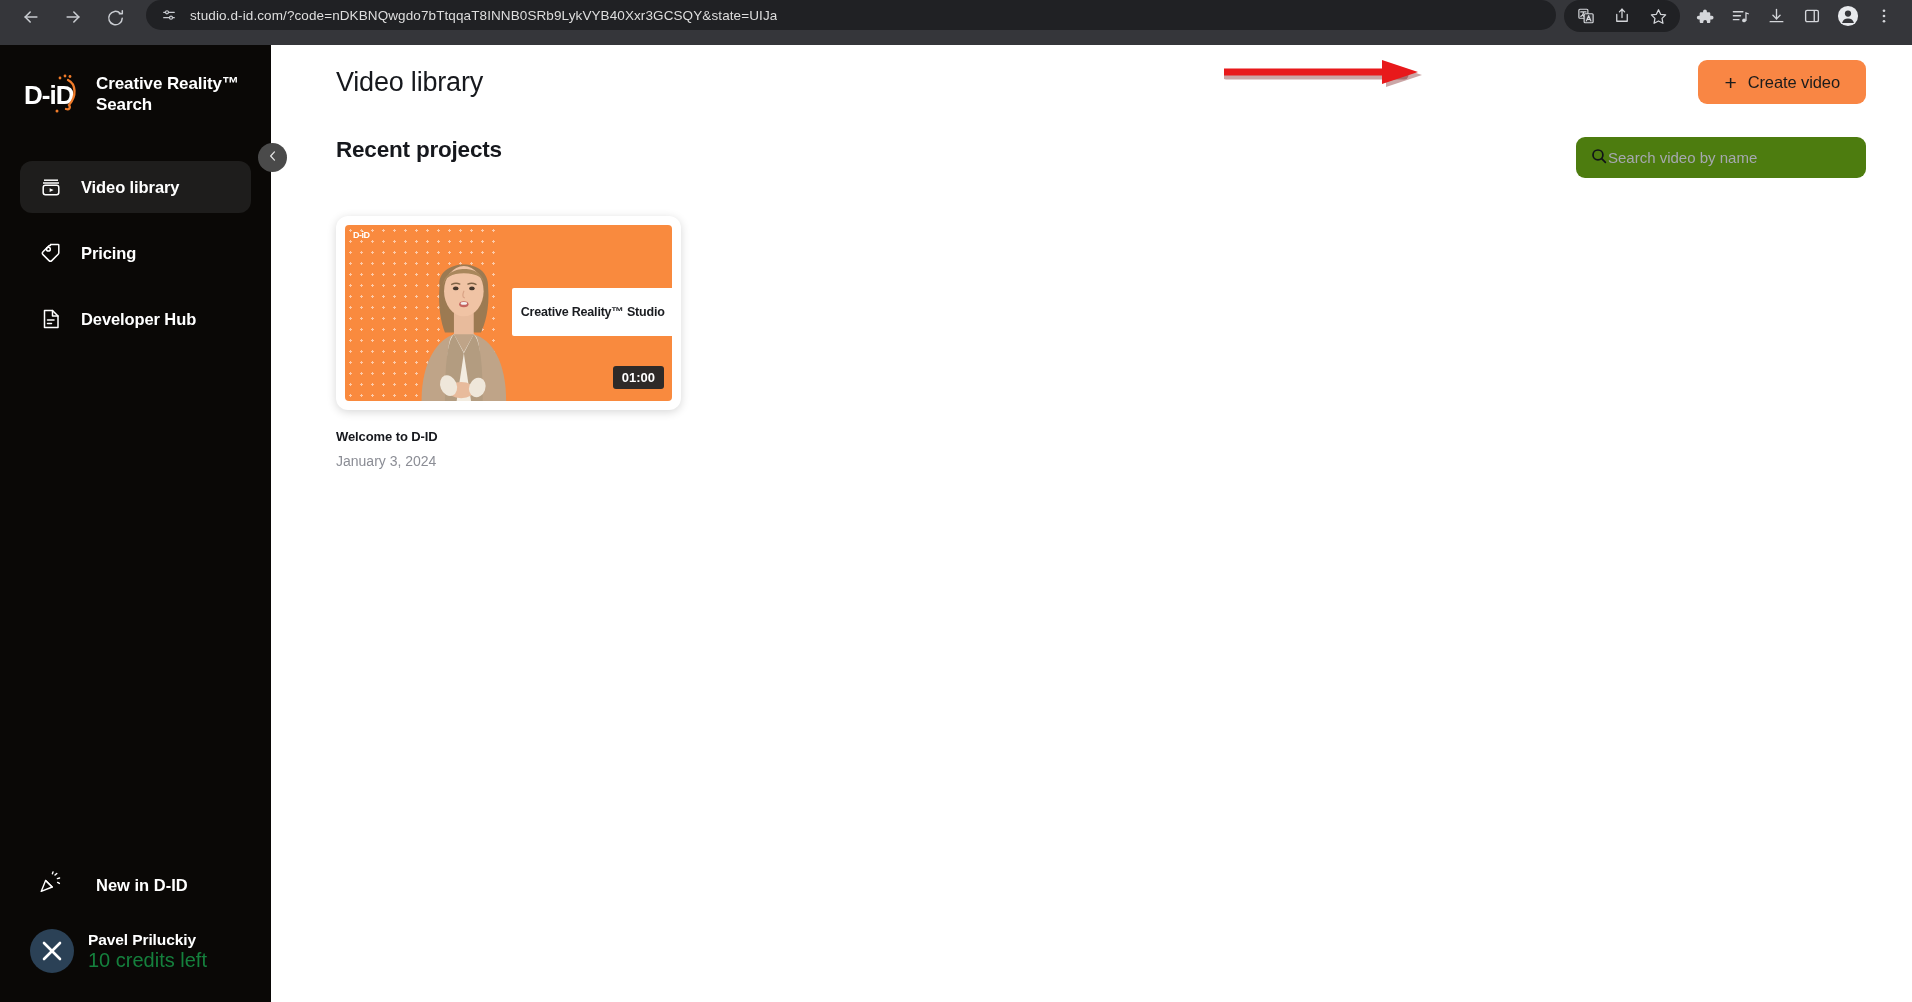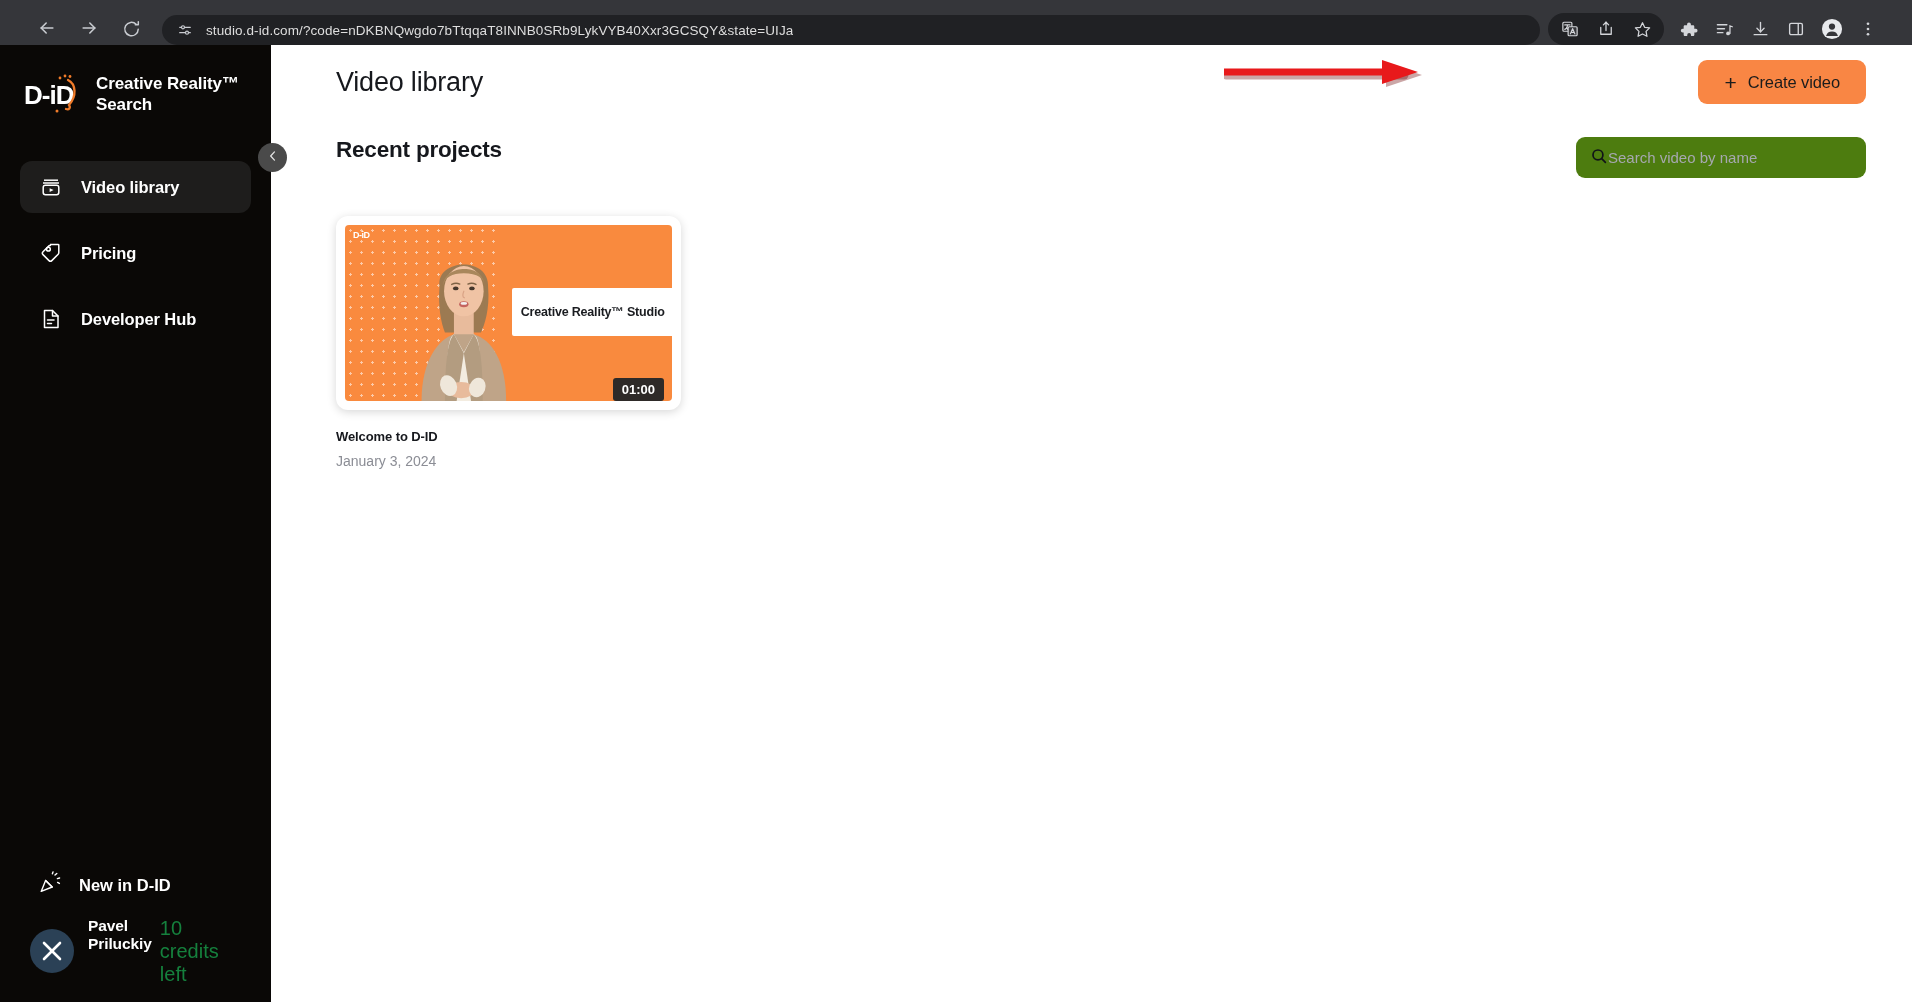--- a/index.html
+++ b/index.html
@@ -8,22 +8,22 @@
     font-family: "Liberation Sans", sans-serif;
     background: #ffffff;
     overflow: hidden;
   }
 
   
   .browser-bar {
     position: absolute; top: 0; left: 0;
     width: 1912px; height: 45px;
     background: #35363a;
-    display: flex; align-items: flex-end;
-    padding: 0 26px;
+    display: flex; align-items: flex-start;
+    padding: 0 10px;
   }
   .nav-btn {
     width: 34px; height: 34px;
     display: flex; align-items: center; justify-content: center;
     border-radius: 50%;
     flex: 0 0 auto;
     margin: 0 4px;
   }
   .nav-btn svg { display: block; }
   .omnibox {
@@ -91,35 +91,35 @@
     height: 52px;
     padding: 0 18px;
     border-radius: 12px;
   }
   .nav-item.active { background: #1e1d1c; }
   .nav-item .ico { width: 26px; height: 26px; flex: 0 0 auto; display:flex; align-items:center; justify-content:center; }
   .nav-item .lbl { color: #ffffff; font-size: 16.5px; font-weight: 600; letter-spacing: -0.1px; }
   .sidebar-spacer { flex: 1 1 auto; }
   .sb-bottom { padding: 0 20px 22px 20px; display: flex; flex-direction: column; gap: 12px; }
   .whatsnew {
-    display: flex; align-items: center; gap: 17px;
+    display: flex; align-items: center; gap: 34px;
     height: 50px; padding: 0 18px;
   }
   .whatsnew .lbl { color: #ffffff; font-size: 16.5px; font-weight: 600; }
   .user-row {
     display: flex; align-items: center; gap: 14px;
     padding: 0 12px 0 10px; height: 58px;
   }
   .avatar {
     width: 44px; height: 44px; border-radius: 50%;
     background: #2b4156;
     flex: 0 0 auto;
     display: flex; align-items: center; justify-content: center;
   }
-  .user-meta { display: flex; flex-direction: row; gap: 0; }
+  .user-meta { display: flex; flex-direction: column; gap: 0; }
   .user-name { color: #ffffff; font-size: 15.5px; font-weight: 600; letter-spacing: -0.1px; }
   .user-credits { color: #15803d; font-size: 20px; font-weight: 400; }
 
   
   .collapse-btn {
     position: absolute;
     left: 258px; top: 143px;
     width: 29px; height: 29px;
     border-radius: 50%;
     background: #4a4a4a;
@@ -223,21 +223,21 @@
     background: #ffffff;
     color: #1a1c20;
     font-size: 12.5px; font-weight: 700;
     padding: 17px 9px;
     border-radius: 2px;
     white-space: nowrap;
     z-index: 4;
     letter-spacing: -0.2px;
   }
   .duration {
-    position: absolute; right: 8px; bottom: 0;
+    position: absolute; right: 8px; bottom: 12px;
     background: #2e2a28;
     color: #ffffff;
     font-size: 13px; font-weight: 700;
     padding: 4px 9px;
     border-radius: 3px;
     z-index: 4;
   }
   .card-title {
     margin-top: 19px;
     font-size: 13px; font-weight: 700; color: #16181d;

